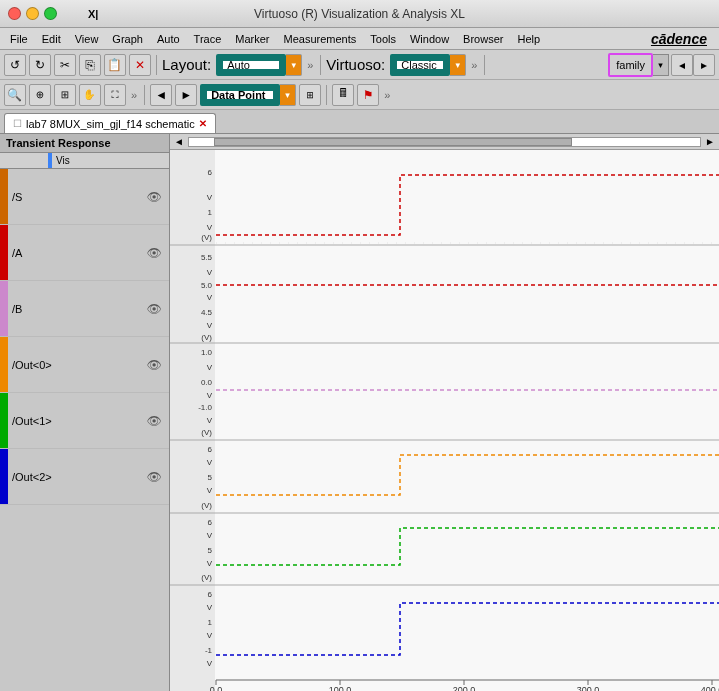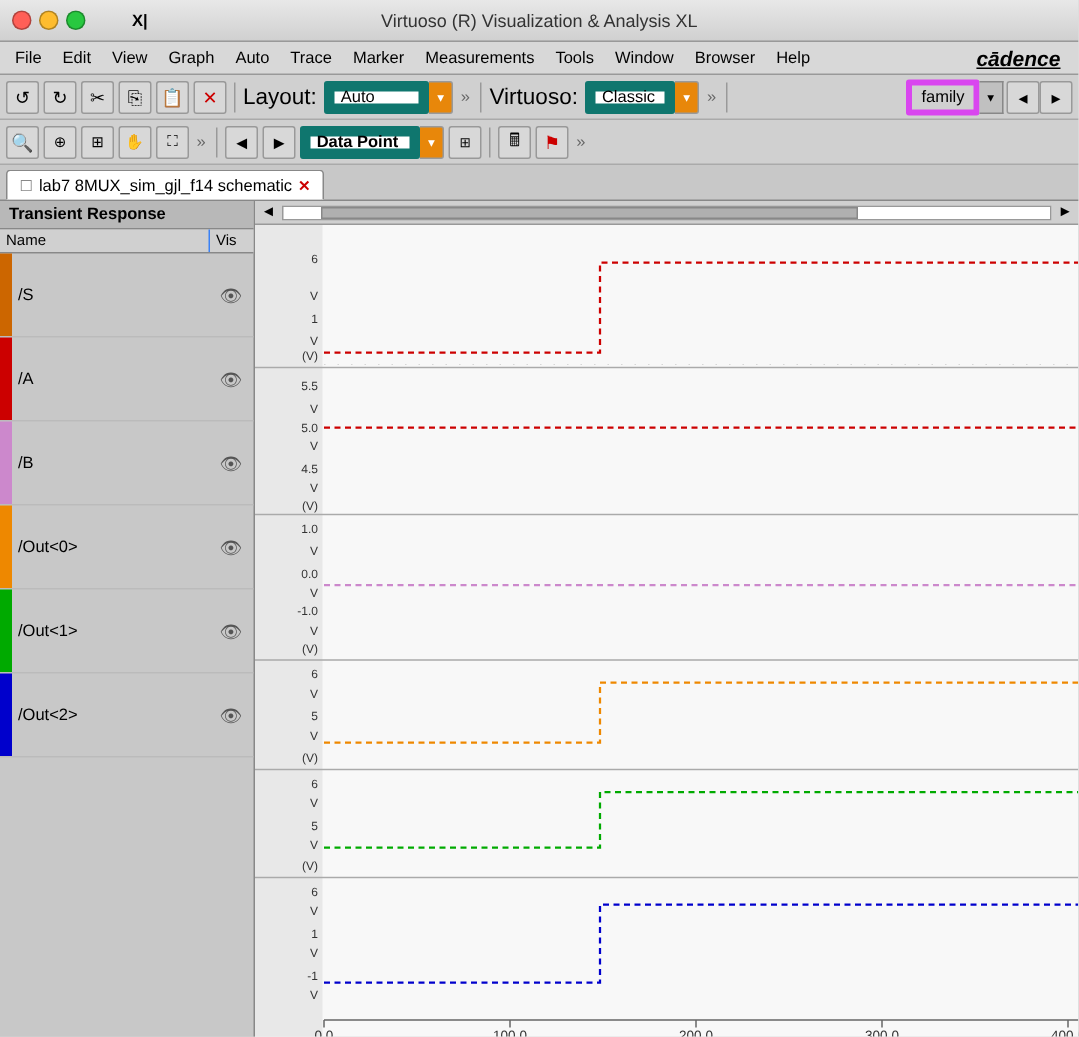--- a/index.html
+++ b/index.html
@@ -94,21 +94,21 @@
       border-radius: 0 2px 2px 0;
       display: flex; align-items: center; justify-content: center;
       font-size: 9px; color: white;
     }
     .tb-expander {
       font-size: 11px; color: #666; padding: 0 2px; cursor: pointer;
     }
     .family-btn {
       height: 24px;
       background: #d0d0d0;
-      border: 4px solid #d946ef;
+      border: 2px solid #d946ef;
       border-radius: 2px;
       padding: 0 6px;
       font-size: 11px;
       display: flex; align-items: center; text-align: right;
     }
     .family-arrow {
       width: 16px; height: 22px;
       background: #c0c0c0;
       border: 1px solid #888;
       border-left: none;
@@ -161,21 +161,21 @@
       font-weight: bold;
       border-bottom: 1px solid #888;
     }
     #signal-header {
       display: flex;
       background: #d0d0d0;
       border-bottom: 1px solid #888;
       font-size: 10px;
     }
     .sig-hdr-name { flex: 1; padding: 2px 4px; }
-    .sig-hdr-vis { width: 30px; padding: 2px 4px; border-left: 1px solid #3b82f6; }
+    .sig-hdr-vis { width: 30px; padding: 2px 4px; border-left: 4px solid #3b82f6; margin-left: 48px; }
 
     .signal-row {
       display: flex;
       align-items: center;
       height: 56px;
       border-bottom: 1px solid #bbb;
     }
     .sig-color-bar {
       width: 8px;
       height: 100%;
@@ -327,21 +327,20 @@
     <span>lab7 8MUX_sim_gjl_f14 schematic</span>
     <span class="tab-close">✕</span>
   </div>
 </div>
 
 <div id="main-content">
 
   <div id="left-panel">
     <div id="transient-header">Transient Response</div>
     <div id="signal-header">
-      <div class="sig-hdr-name">Name</div>
       <div class="sig-hdr-vis">Vis</div>
     </div>
 
     <div id="signal-list">
         <div class="signal-row">
     <div class="sig-color-bar" style="background:#cc6600;"></div>
     <div class="sig-name">/S</div>
     <div class="sig-vis">
       <span class="eye-icon">👁</span>
     </div>

